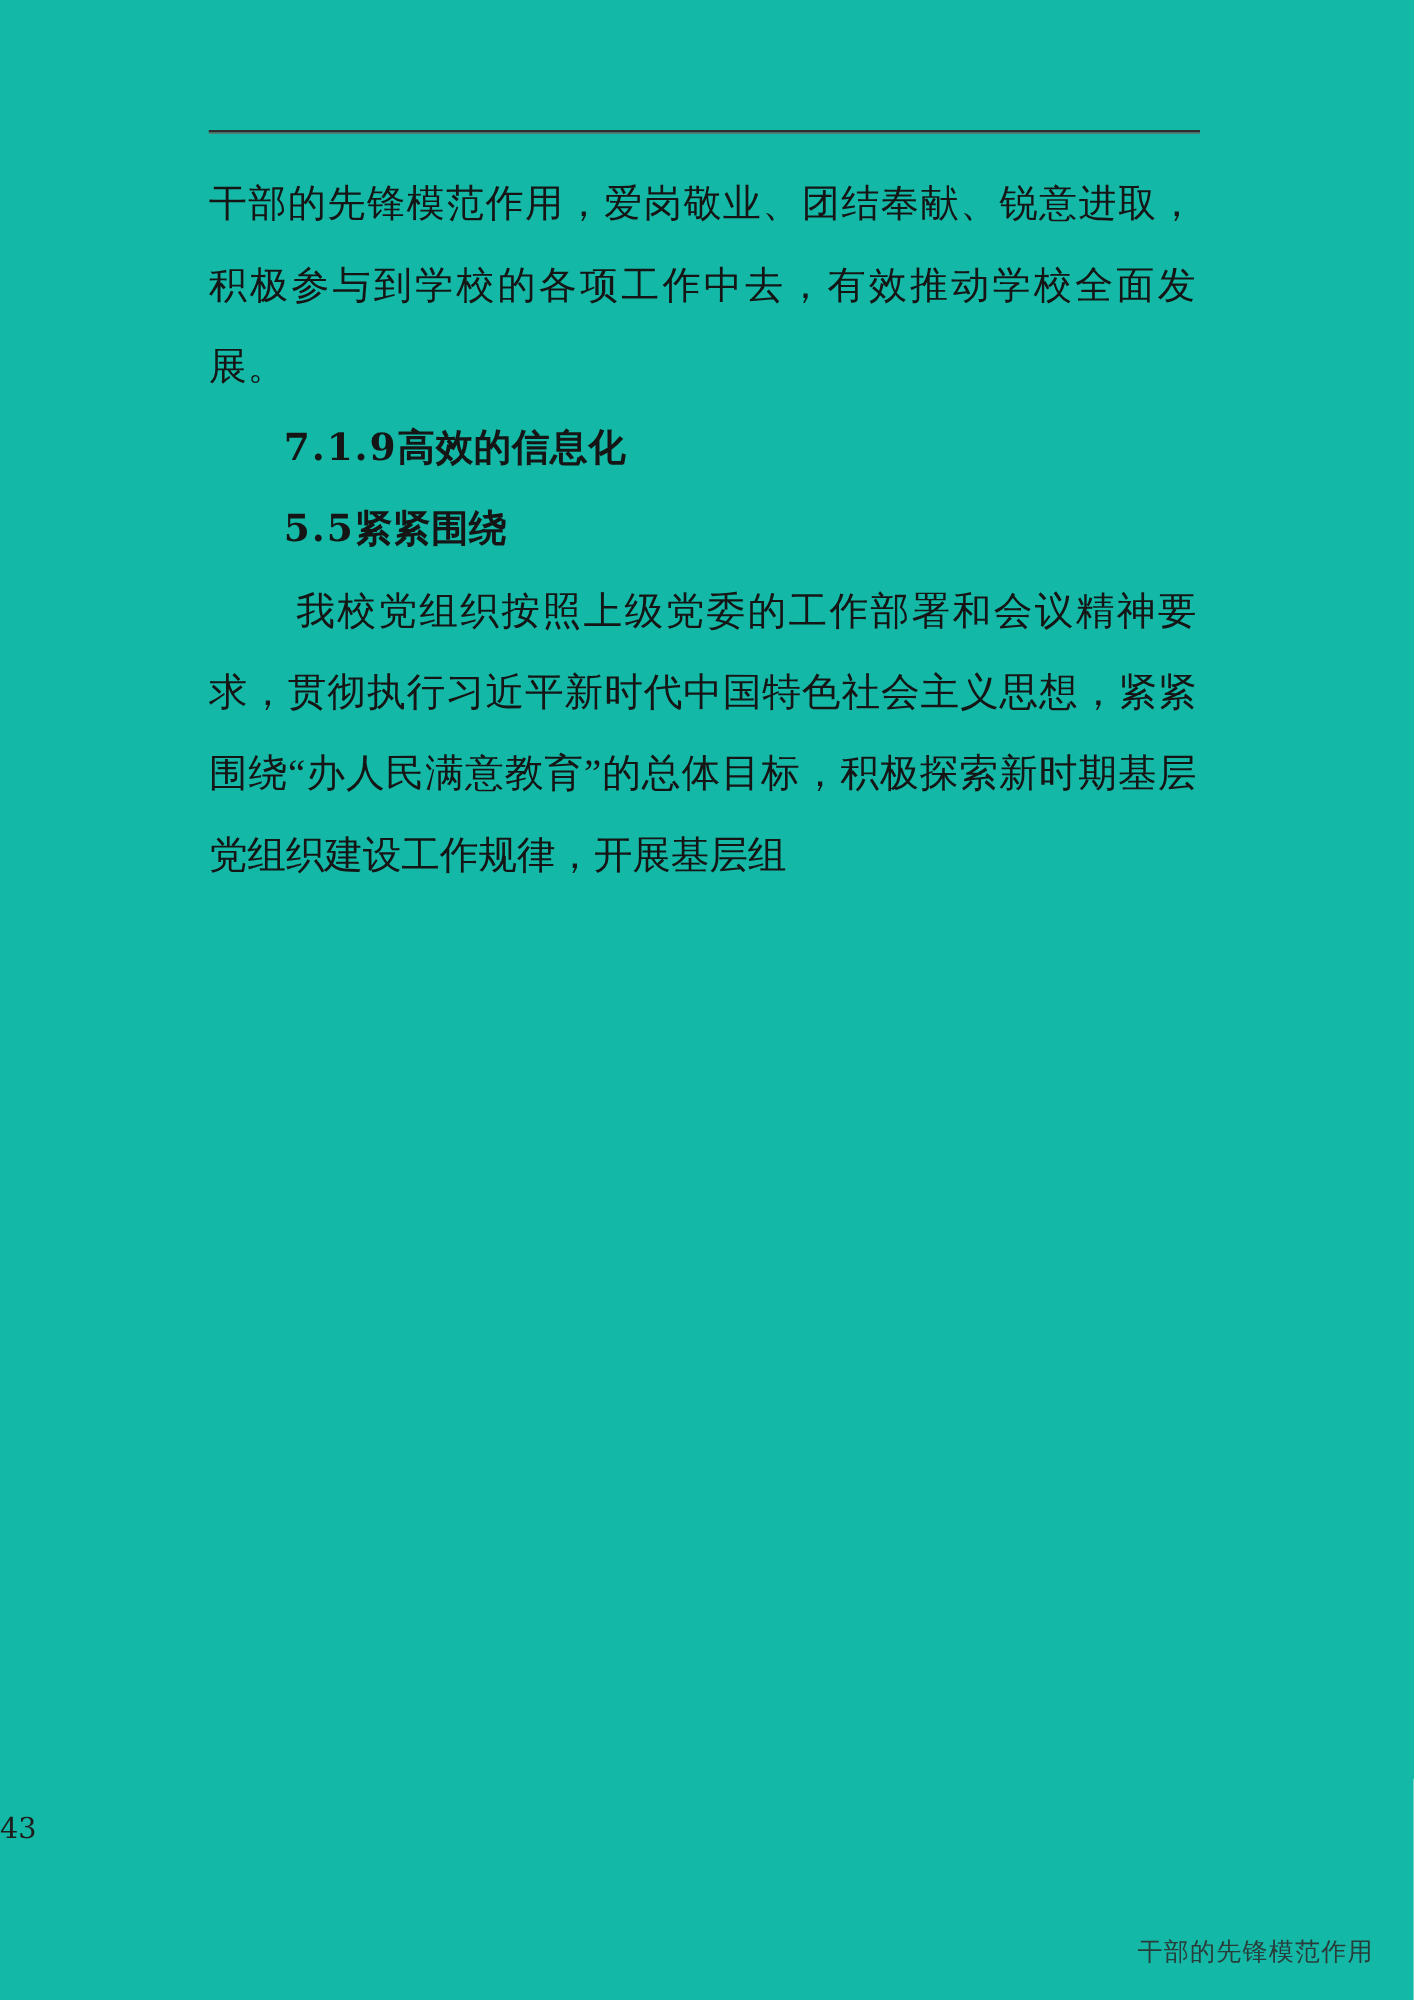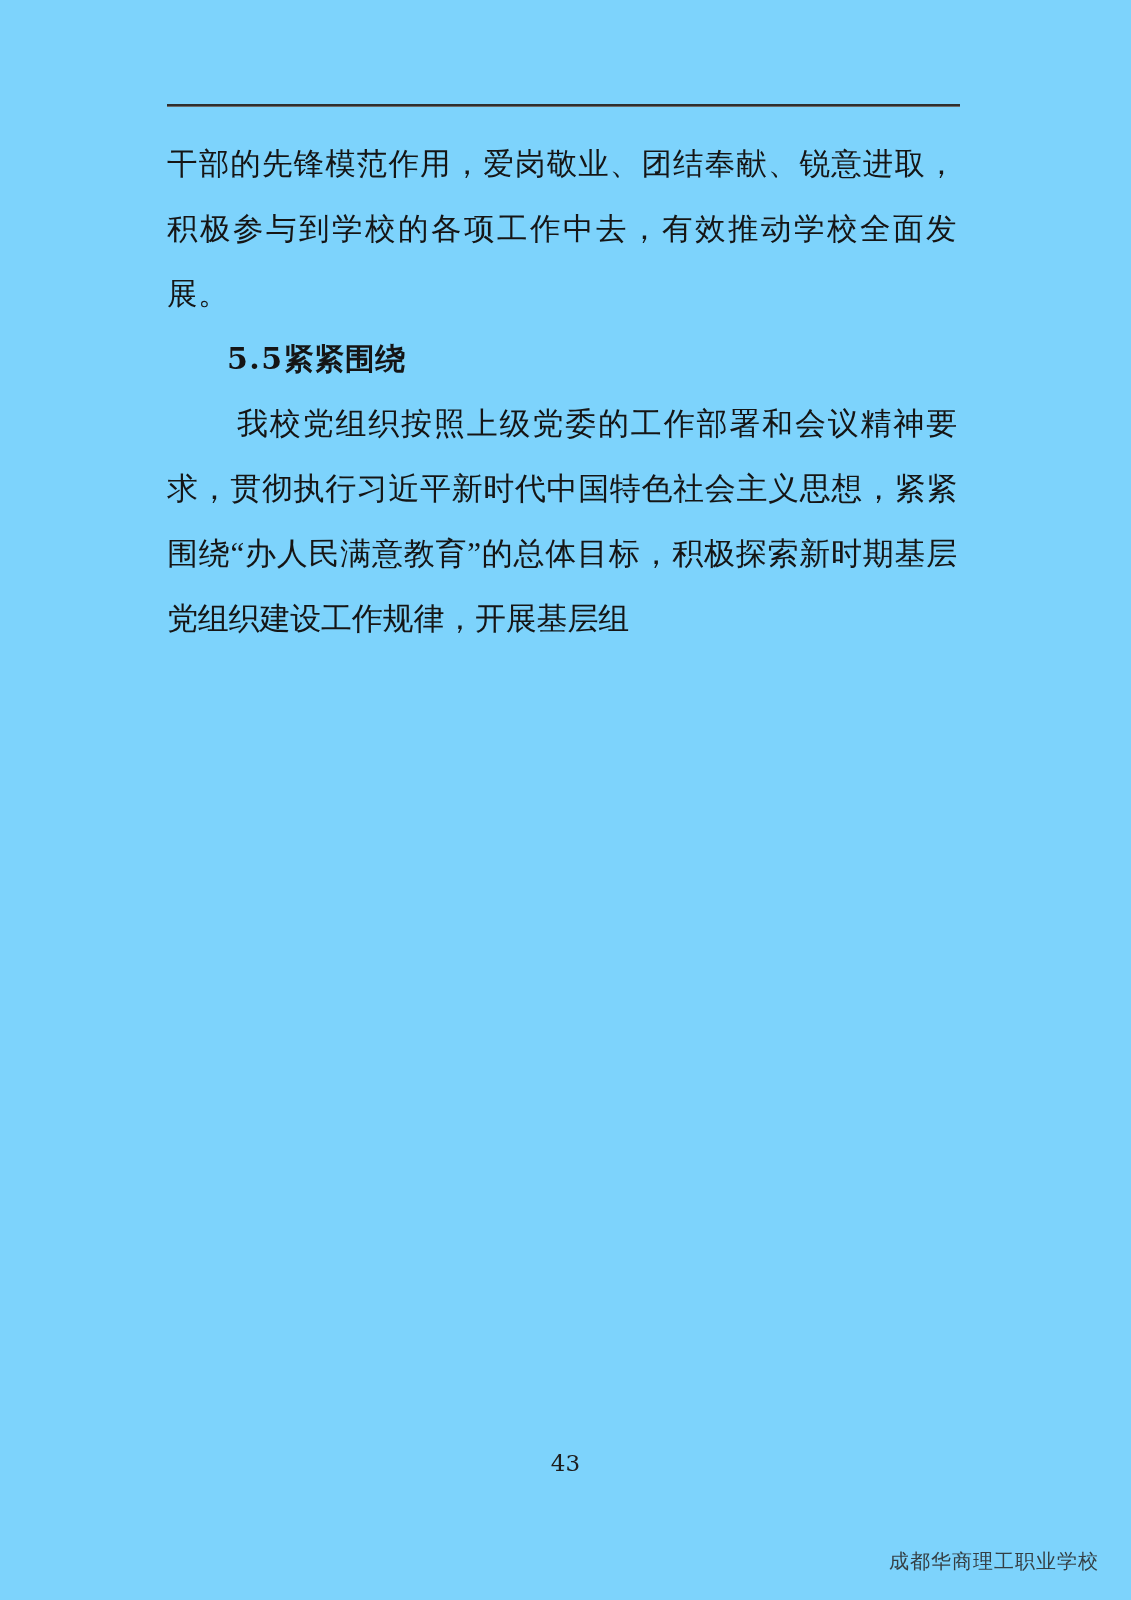--- a/index.html
+++ b/index.html
@@ -15,21 +15,21 @@
     font-family: "DejaVu Serif", "Liberation Serif", serif;
     color: #141414;
     overflow: hidden;
   }
 
   .page {
     position: absolute;
     left: 0; top: 0;
     width: 1131px;
     height: 1600px;
-    background: #7dd3fc;
+    background: #14b8a6;
   }
 
   
   .header-rule {
     position: absolute;
     left: 167px;
     top: 104px;
     width: 793px;
     height: 0;
     border-top: 2px solid #2e2e2e;
@@ -88,21 +88,20 @@
     font-weight: bold;
     letter-spacing: 1.5px;
   }
 
   
   .page-number {
     position: absolute;
     left: 0;
     top: 1450px;
     width: 1131px;
-    text-align: center;
     font-size: 23px;
     color: #1d1d1d;
     font-family: "DejaVu Serif", "Liberation Serif", serif;
   }
 
   
   .watermark {
     position: absolute;
     right: 32px;
     top: 1548px;
@@ -118,30 +117,33 @@
 <body>
 
 <div class="page">
 
   <div class="header-rule"></div>
 
   <div class="content">
 
     <p class="body-text">干部的先锋模范作用，爱岗敬业、团结奉献、锐意进取，积极参与到学校的各项工作中去，有效推动学校全面发展。</p>
 
+    <h3 class="heading">
+      <span class="num">7.1.9</span><span>高效的信息化</span>
+    </h3>
 
 
     <h3 class="heading">
       <span class="num">5.5</span><span>紧紧围绕</span>
     </h3>
 
 
 
 
     <p class="body-text indent-2plus dense">我校党组织按照上级党委的工作部署和会议精神要求，贯彻执行习近平新时代中国特色社会主义思想，紧紧围绕“办人民满意教育”的总体目标，积极探索新时期基层党组织建设工作规律，开展基层组</p>
 
   </div>
 
   <div class="page-number">43</div>
 
-  <div class="watermark">成都华商理工职业学校</div>
+  <div class="watermark">干部的先锋模范作用</div>
 
 </div>
 
 </body></html>

